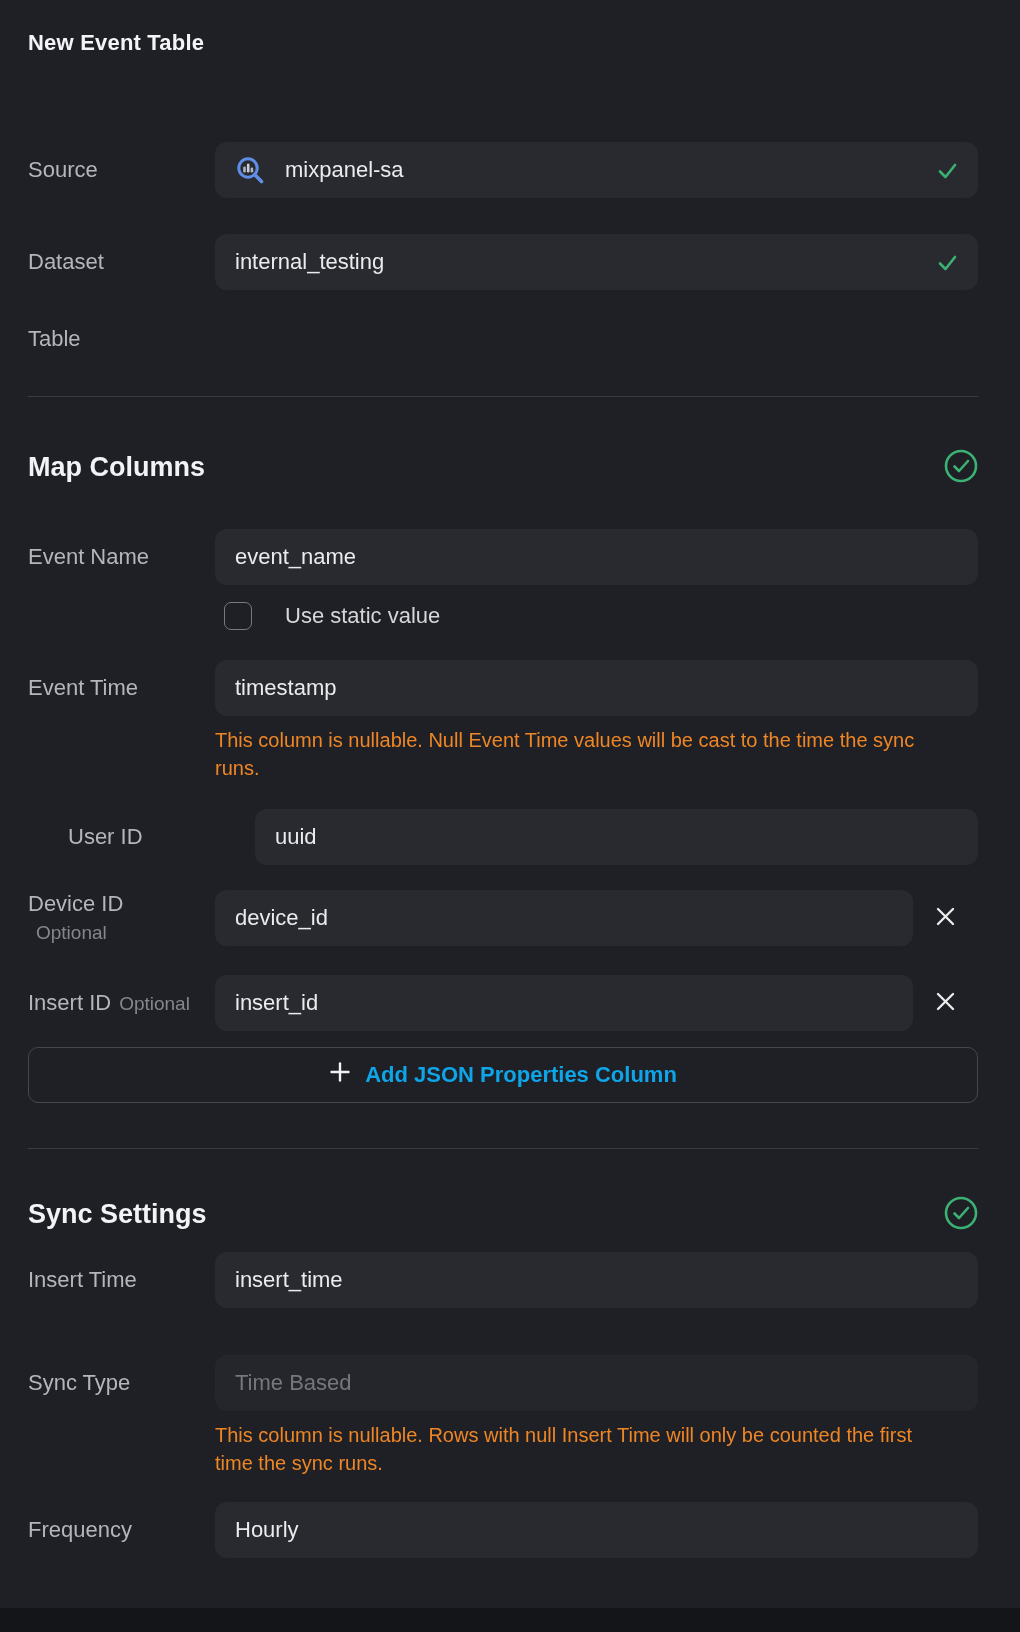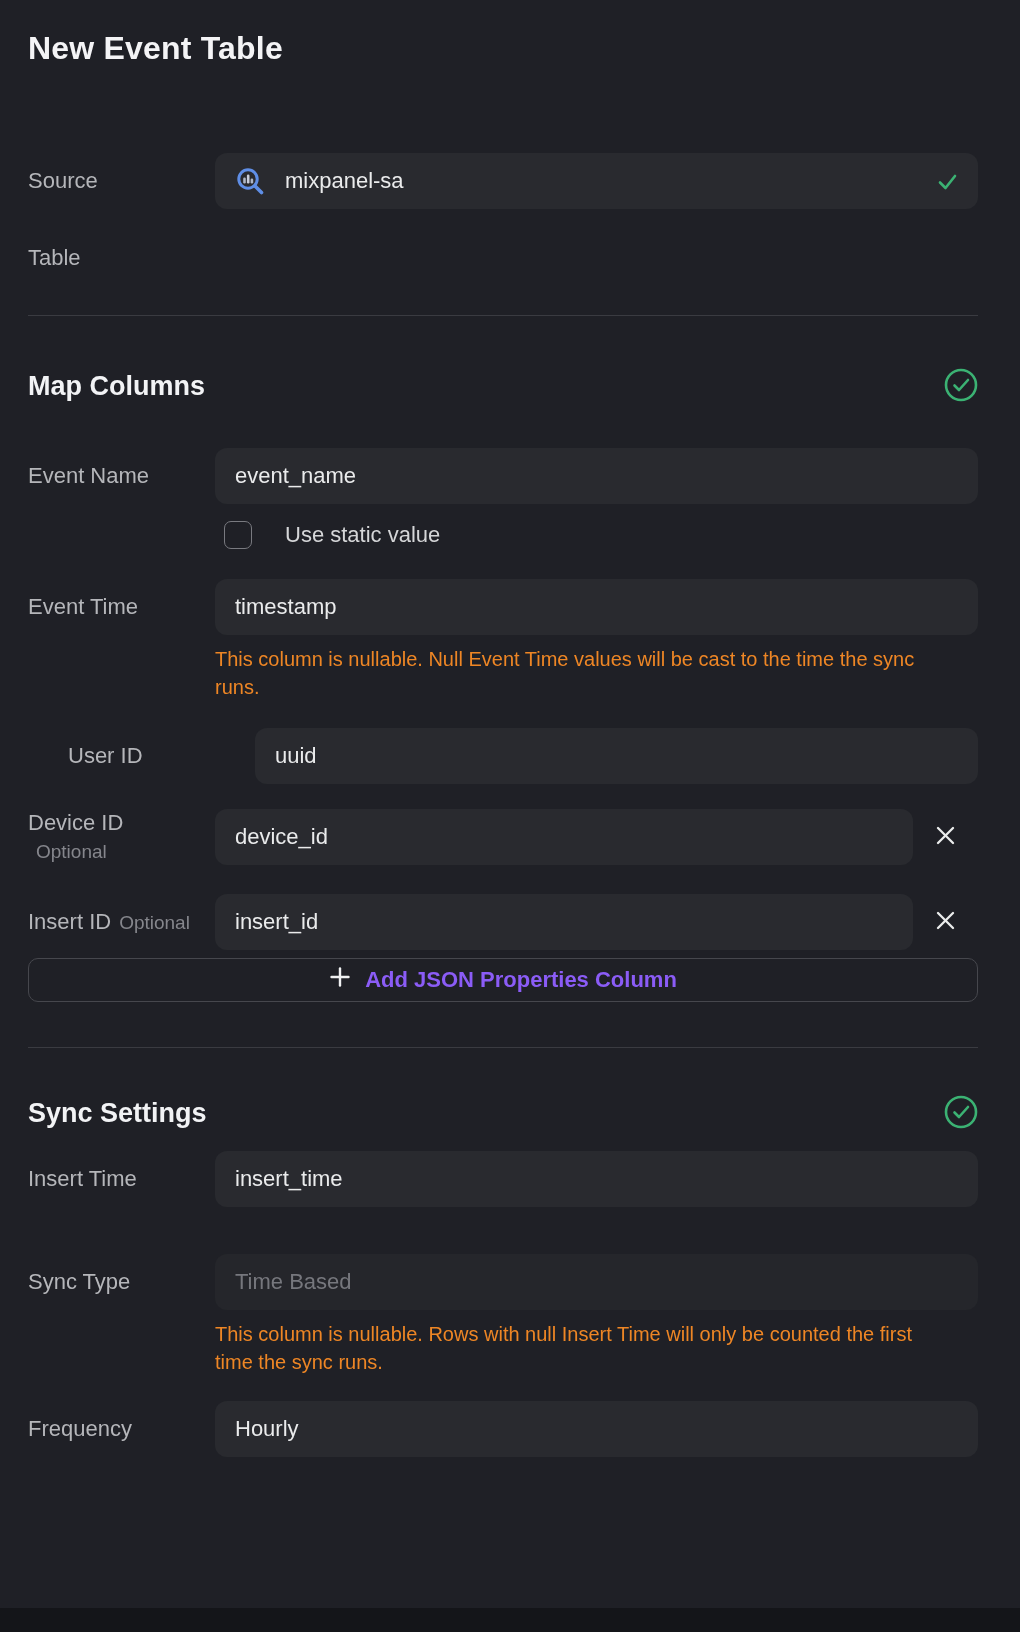--- a/index.html
+++ b/index.html
@@ -9,21 +9,21 @@
     background: #1f2026;
     font-family: "Liberation Sans", sans-serif;
     color: #ededef;
     position: relative;
     overflow: hidden;
   }
   .page { padding: 0 42px 0 28px; }
 
   .title {
     padding-top: 30px;
-    font-size: 32px;
+    font-size: 22px;
     font-weight: 700;
     color: #f4f4f6;
     letter-spacing: 0.2px;
   }
 
   .row {
     display: grid;
     grid-template-columns: 187px 1fr;
     align-items: center;
   }
@@ -100,27 +100,27 @@
   .checkbox-label { margin-left: 33px; font-size: 22px; color: #d5d6d8; }
 
   .warning {
     font-size: 20px;
     line-height: 28px;
     color: #ee8625;
     padding-right: 26px;
   }
 
   .add-btn {
-    margin-top: 8px;
-    height: 44px;
+    margin-top: 16px;
+    height: 56px;
     width: 100%;
     border: 1px solid #46474d;
     border-radius: 10px;
     background: transparent;
-    color: #8b5cf6;
+    color: #0ea5e9;
     font-family: "Liberation Sans", sans-serif;
     font-size: 22px;
     font-weight: 700;
     display: flex; align-items: center; justify-content: center;
     gap: 14px;
     cursor: pointer;
   }
 
   .bottom-strip {
     position: absolute;
@@ -175,20 +175,31 @@
         </span>
         <span class="value">mixpanel-sa</span>
         <span class="valid">
           <svg width="21" height="21" viewBox="0 0 21 21">
               <use href="#icon-check"></use>
             </svg>
         </span>
       </div>
     </div>
 
+    <div class="row">
+      <span class="label">Dataset</span>
+      <div class="field">
+        <span class="value">internal_testing</span>
+        <span class="valid">
+          <svg width="21" height="21" viewBox="0 0 21 21">
+              <use href="#icon-check"></use>
+            </svg>
+        </span>
+      </div>
+    </div>
 
     <div class="row">
       <span class="label">Table</span>
     </div>
 
   </div>
 
   <hr class="divider divider-1">
 
   <div class="section-head section-head-1">

